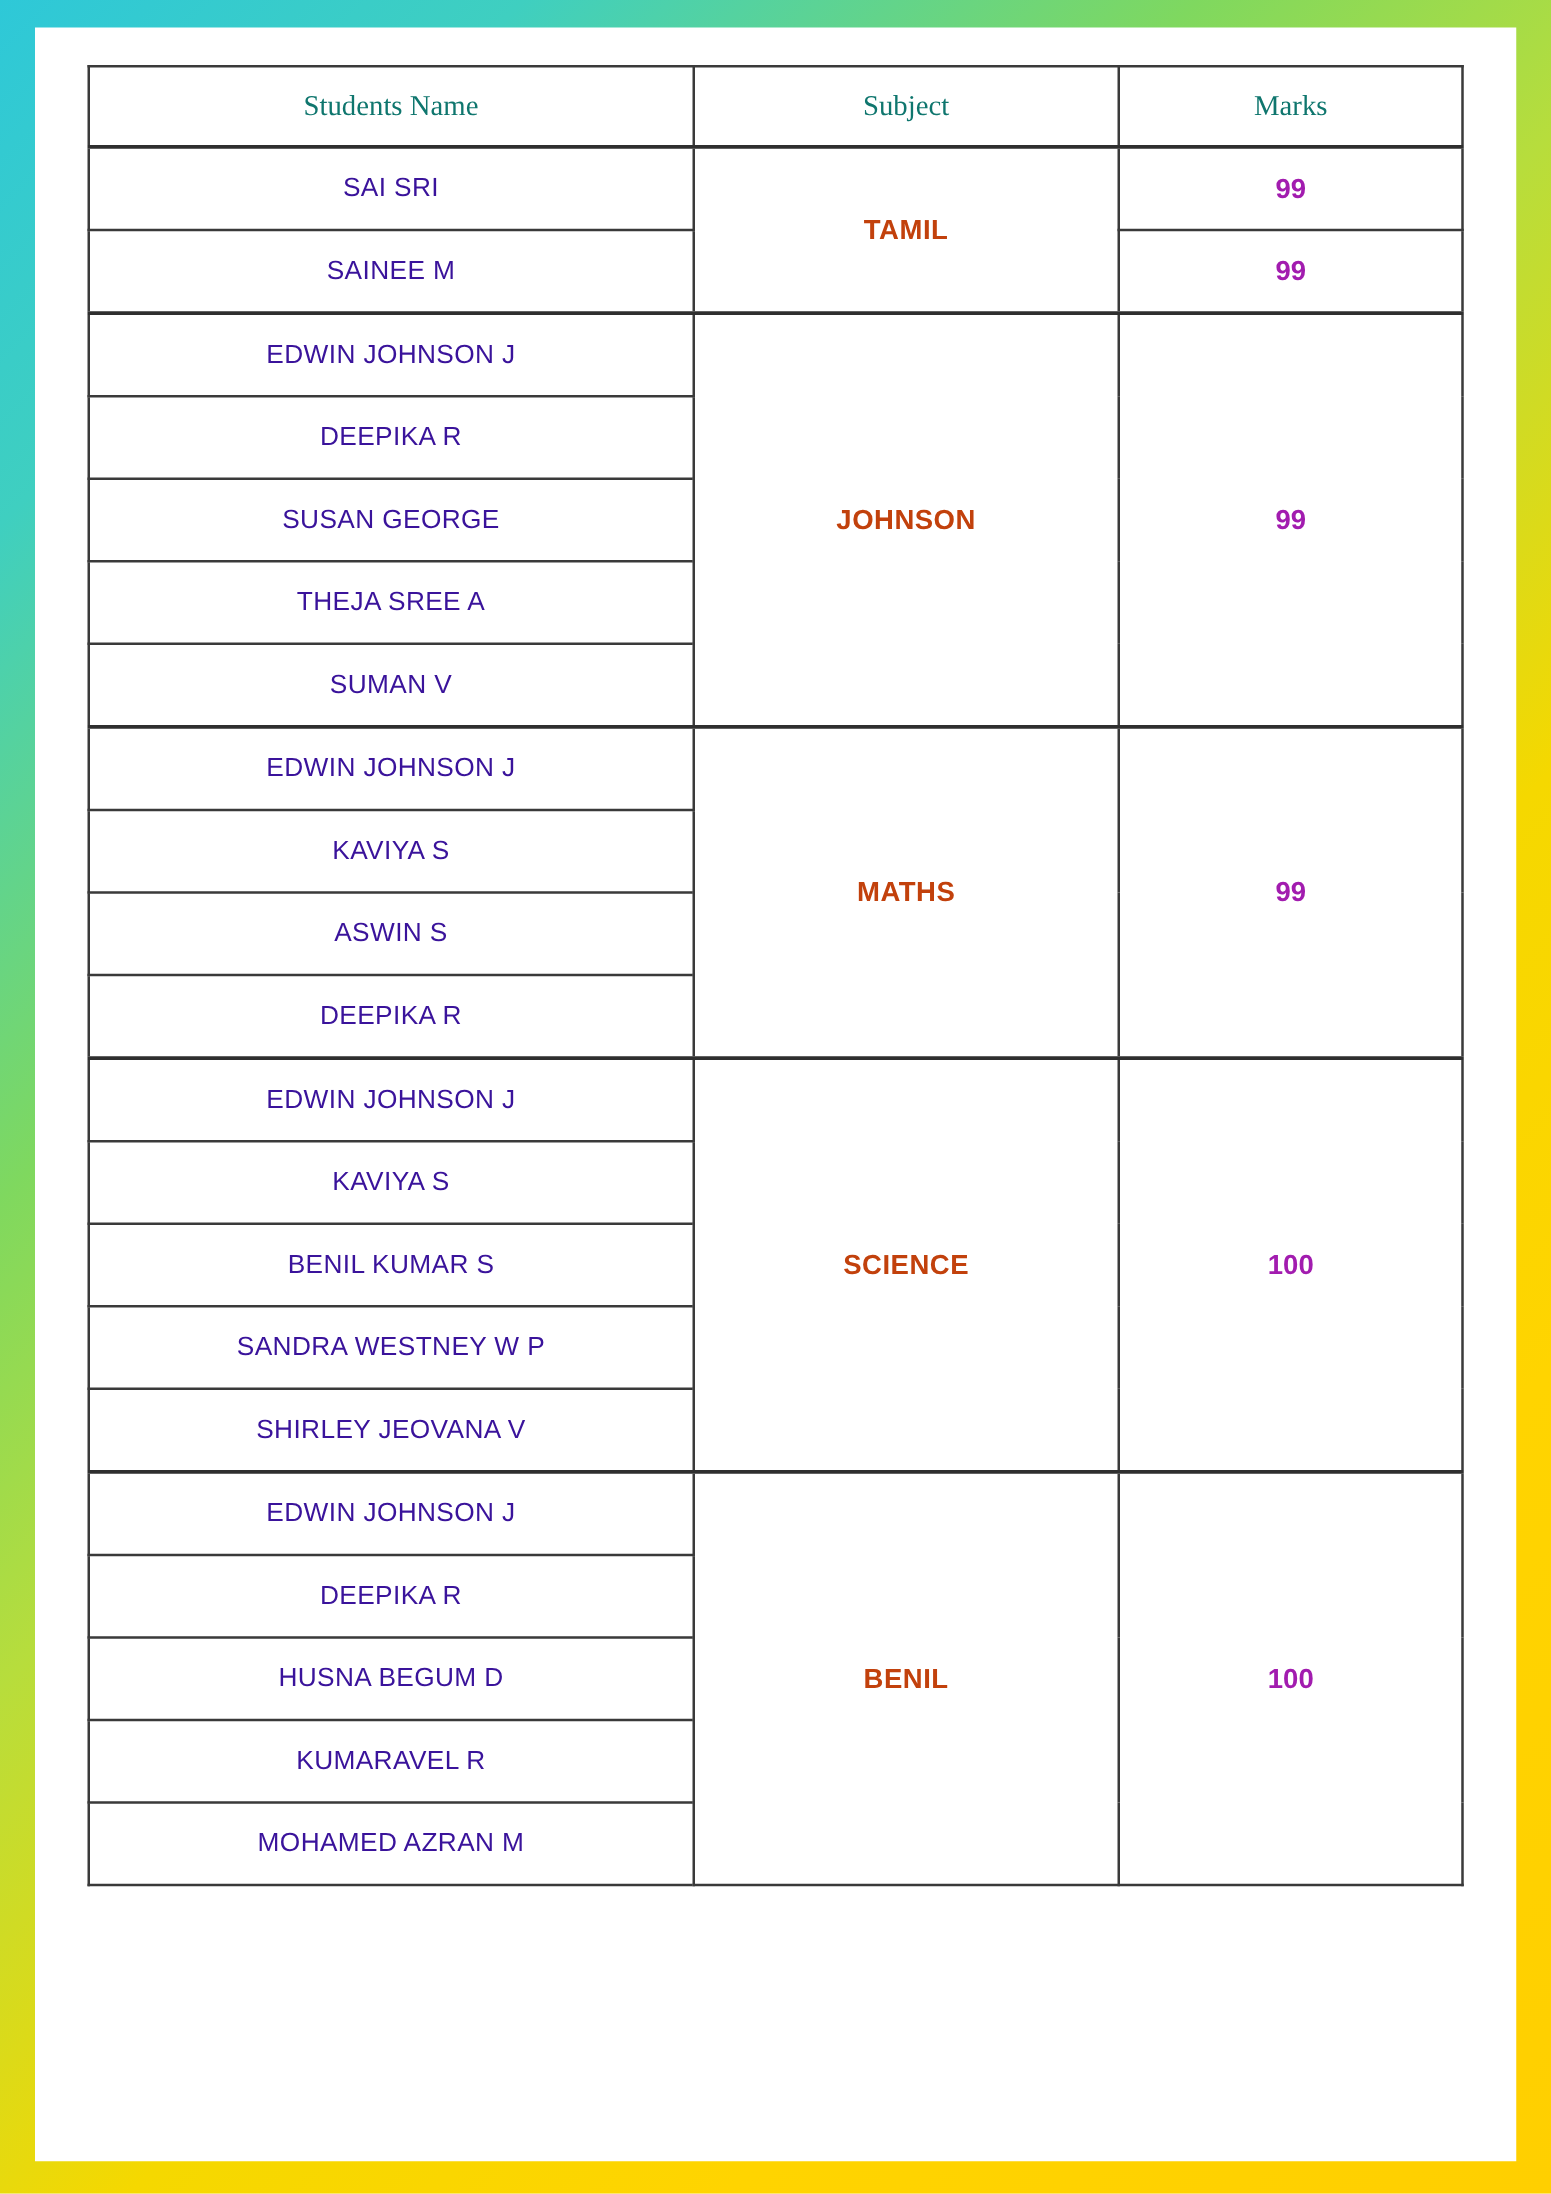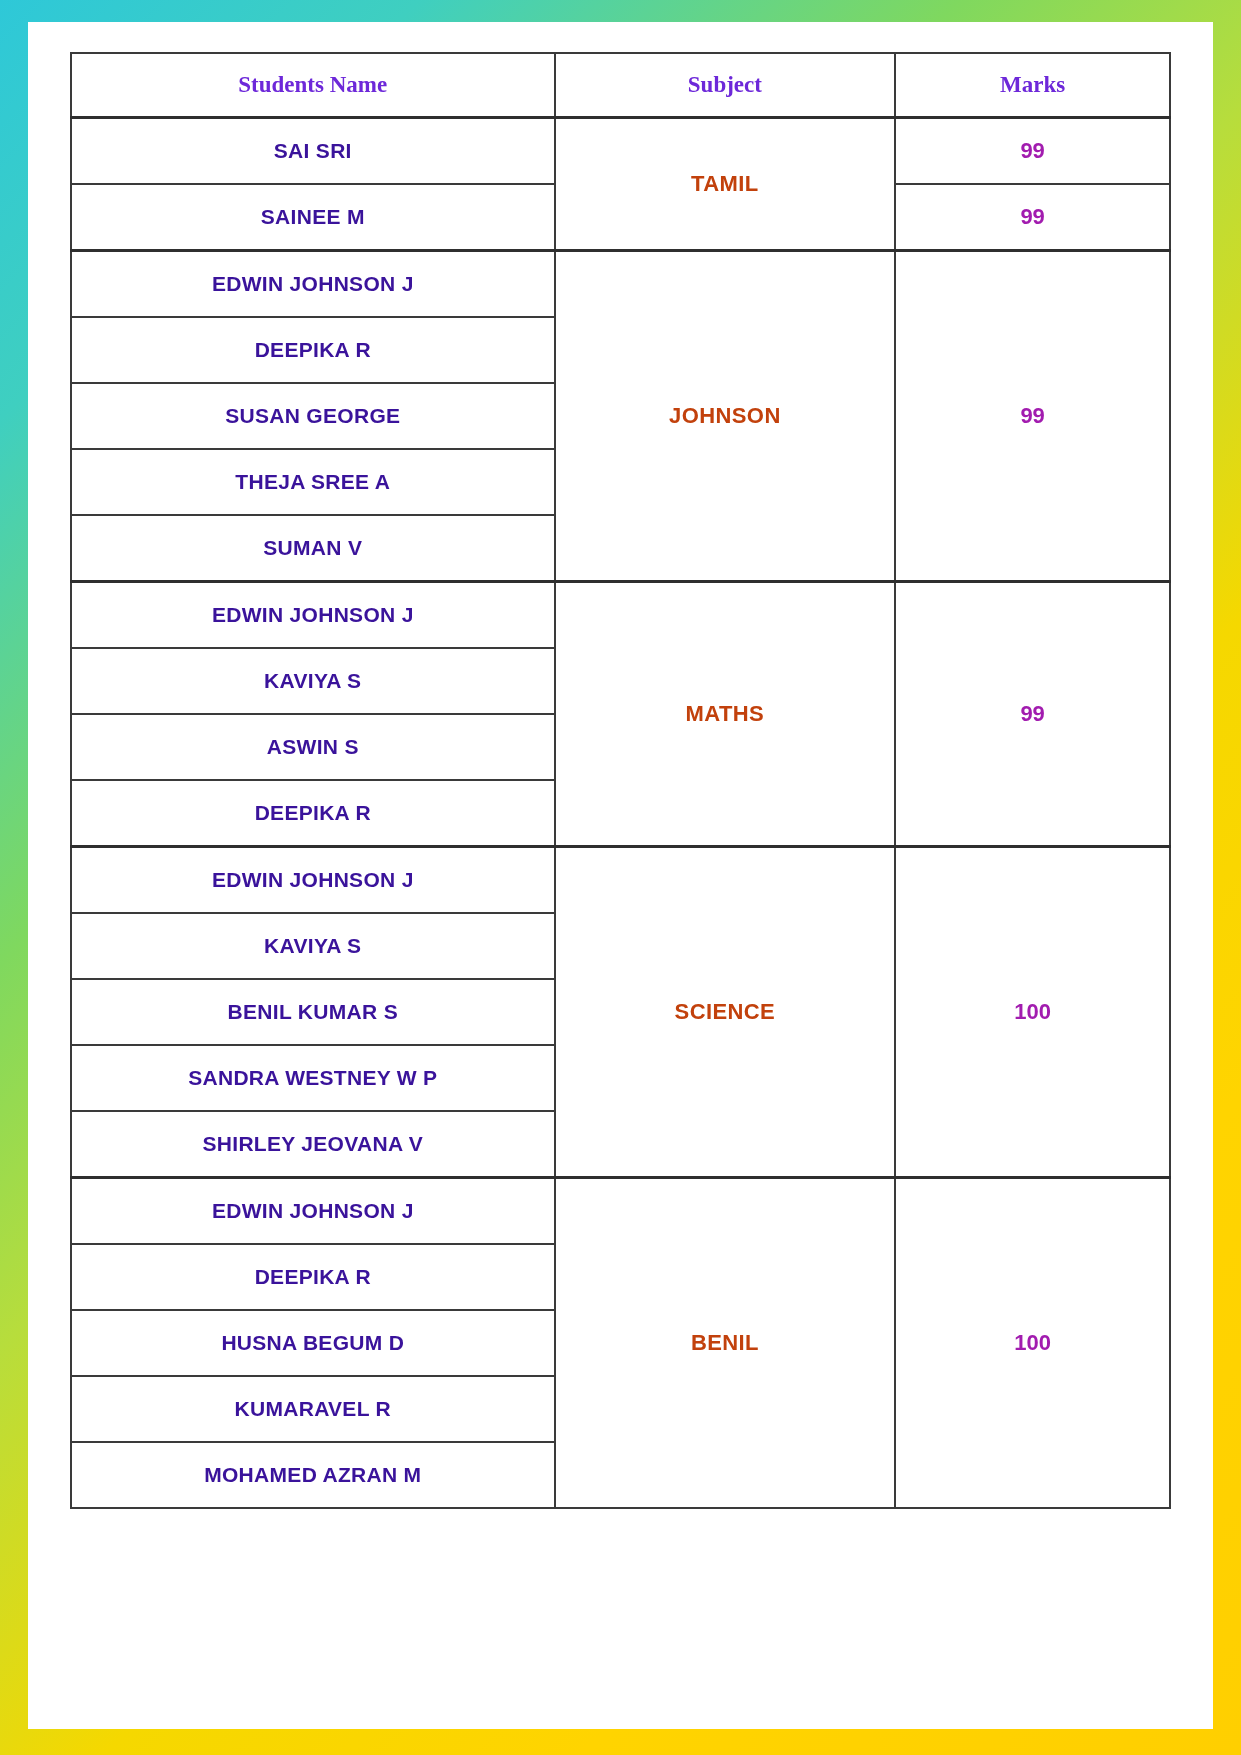--- a/index.html
+++ b/index.html
@@ -53,33 +53,33 @@
   }
   table.toppers td, table.toppers th {
     border: 2px solid #3a3a3a;
     text-align: center;
     vertical-align: middle;
     padding: 0;
   }
   table.toppers thead th {
     height: 62px;
     font-size: 23px;
-    font-weight: bold;
-    color: #6d28d9;
+    font-weight: normal;
+    color: #0f766e;
     font-family: "Liberation Serif", serif;
     margin-top: 36px;
   }
   .col-name { width: 44%; }
   .col-subject { width: 31%; }
   .col-marks { width: 25%; }
 
   td.name-cell {
     height: 64px;
     font-size: 21px;
-    font-weight: bold;
+    font-weight: normal;
     color: #3a139b;
     letter-spacing: 0.3px;
     margin-top: 40px;
   }
   td.subject-cell {
     font-size: 22px;
     font-weight: bold;
     color: #c2410c;
     letter-spacing: 0.4px;
   }

